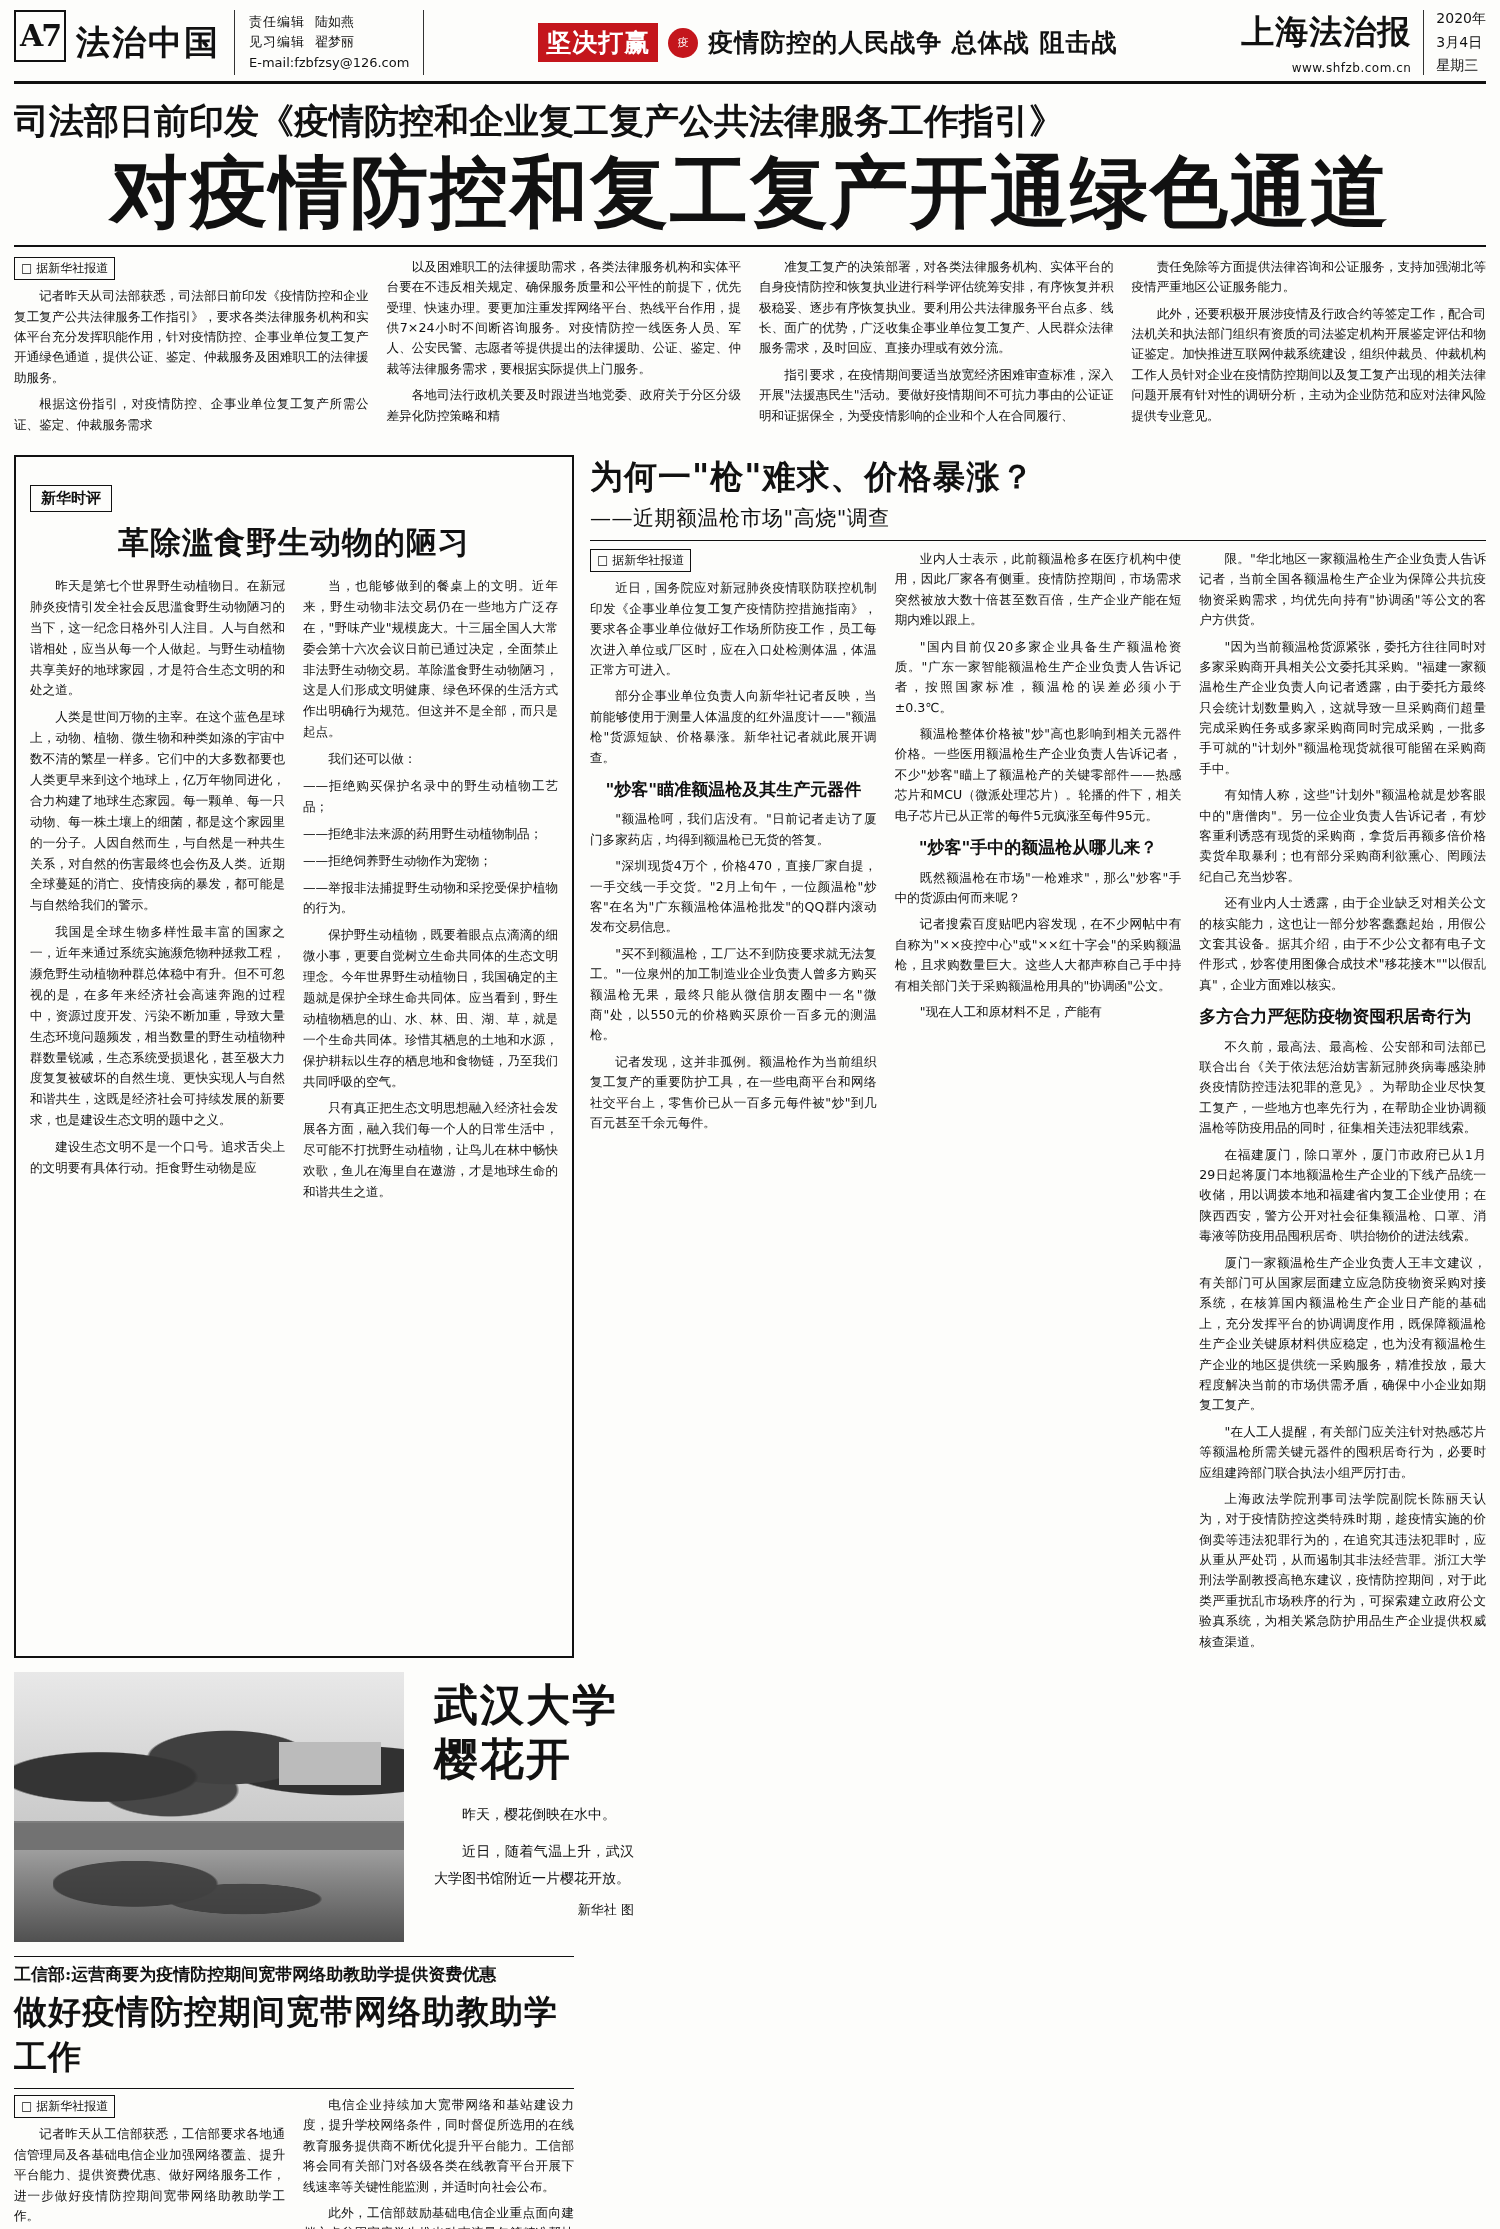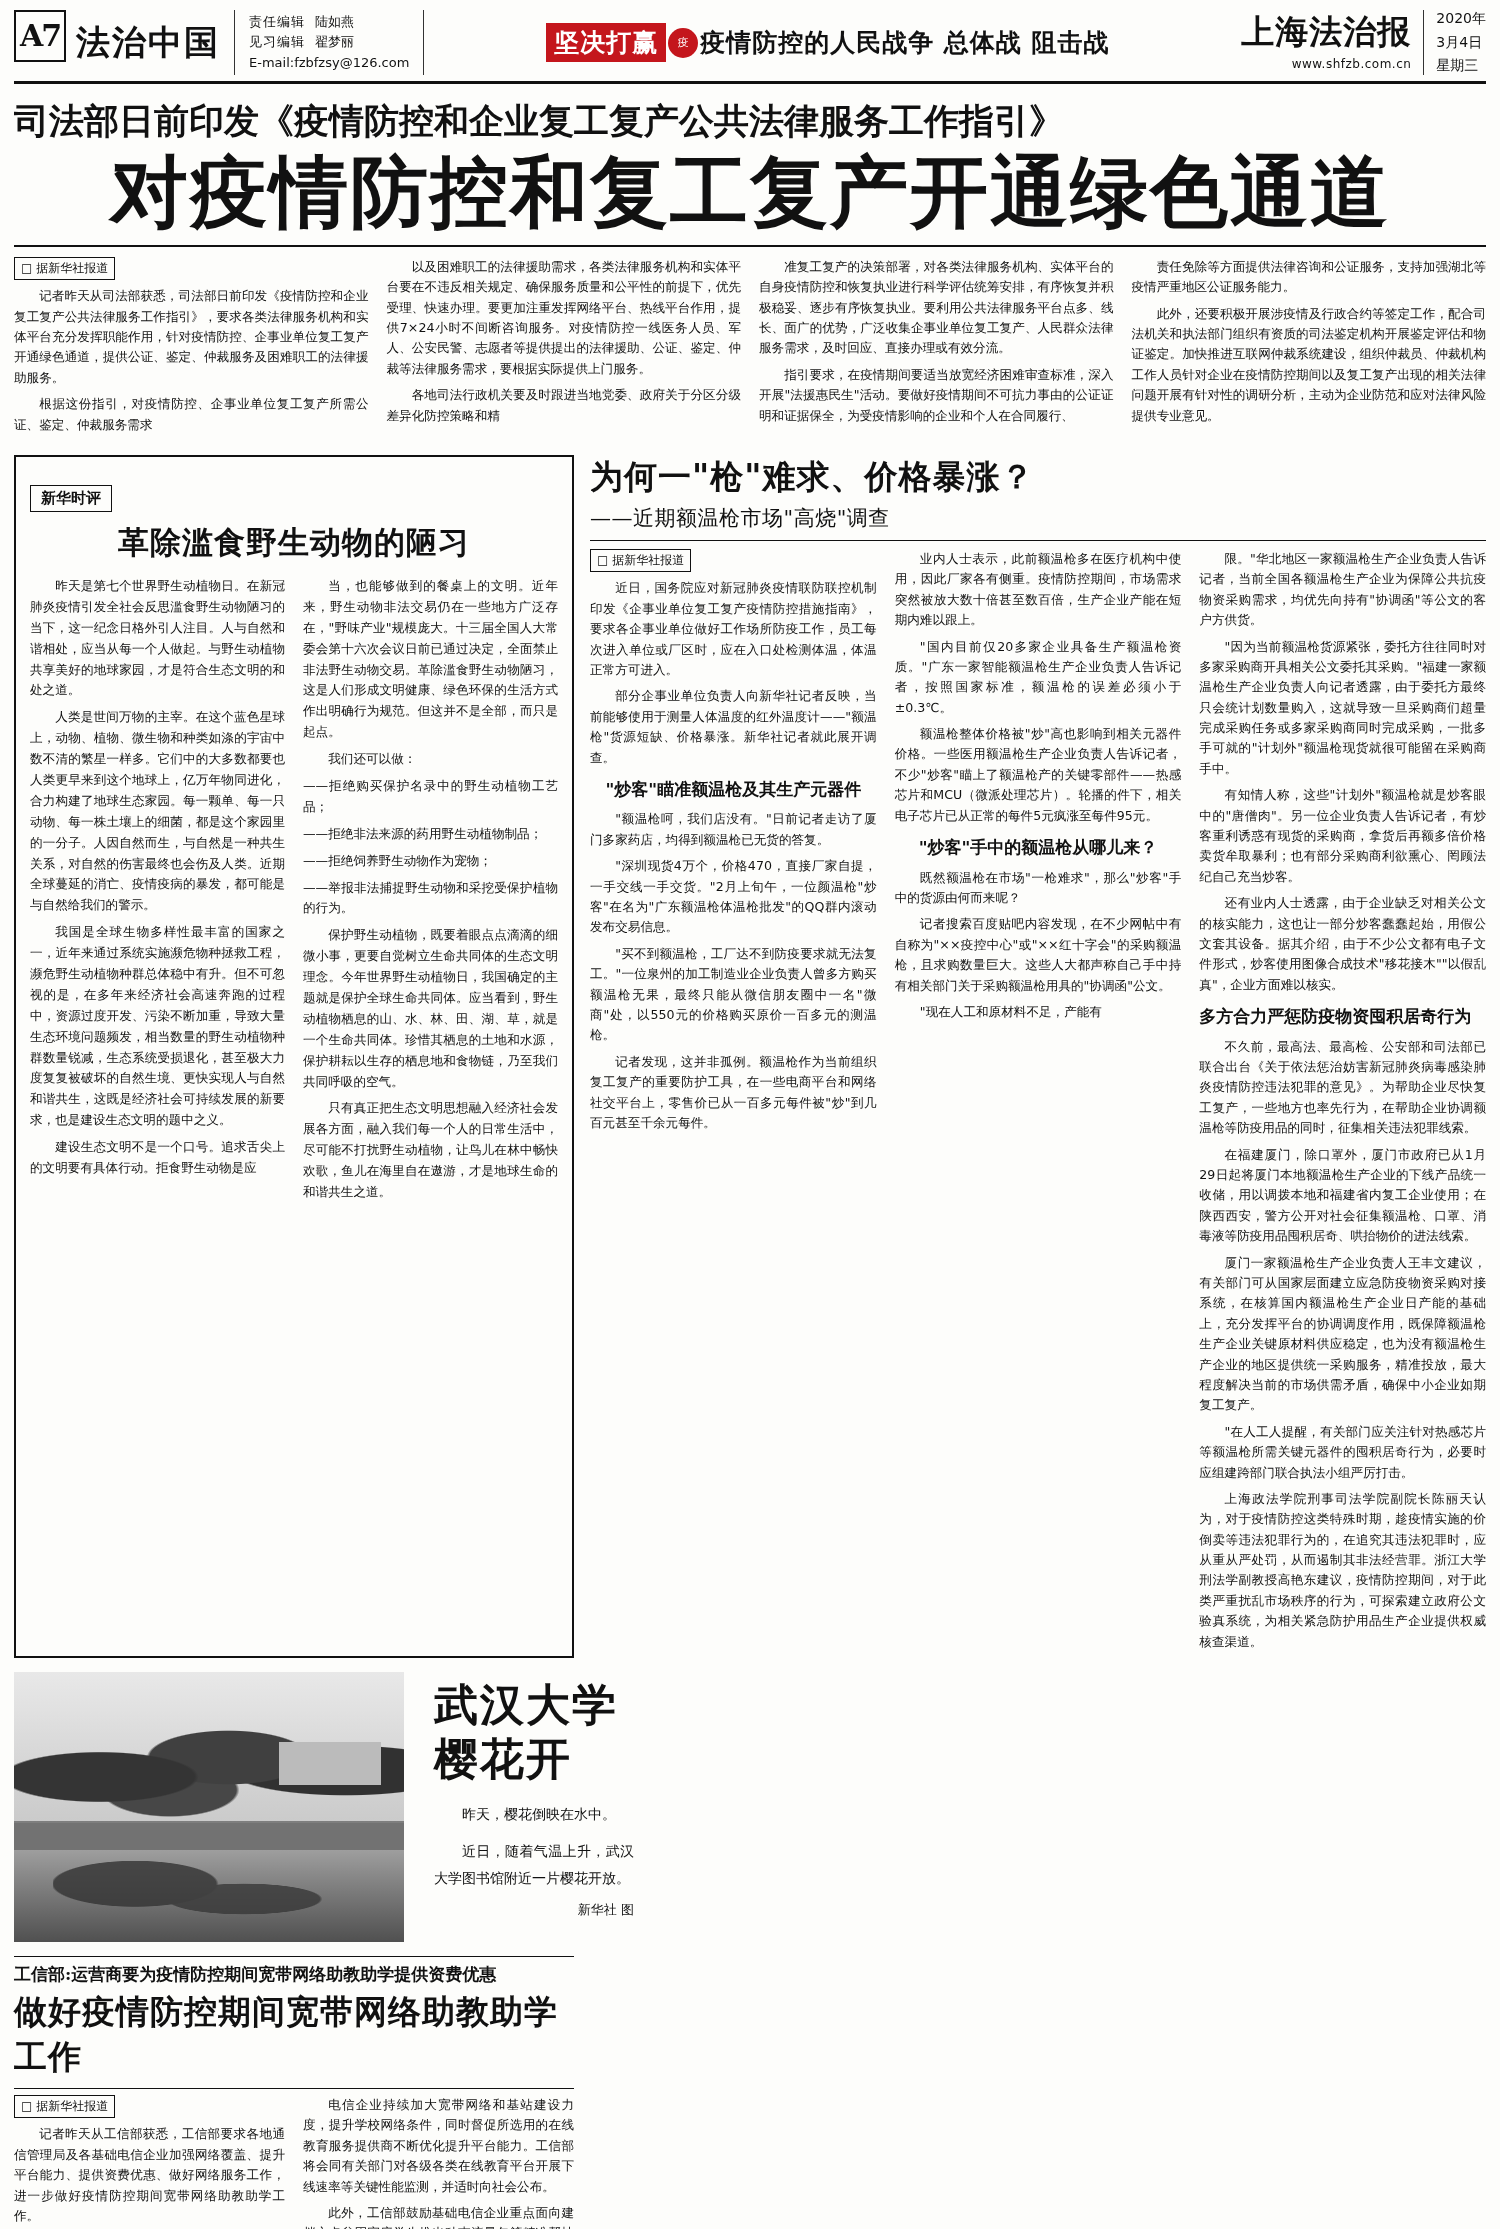--- a/index.html
+++ b/index.html
@@ -32,37 +32,37 @@
   .editor-block {
     border-left:1px solid #333; border-right:1px solid #333;
     padding:2px 14px; font-size:13px; line-height:1.55; display:flex;
     flex-direction:column; justify-content:center;
   }
   .editor-row { white-space:nowrap; }
   .editor-row .lab { letter-spacing:1px; }
   .editor-row .val { margin-left:10px; }
   .banner {
     flex:1; margin:0 12px; display:flex; align-items:center; justify-content:center;
-    gap:2px;
+    gap:10px;
   }
   .banner-red {
     background:#c4161c; color:#fff; font-size:25px; font-weight:bold;
     padding:3px 8px; letter-spacing:1px;
     font-family:"DejaVu Serif","Liberation Serif",serif;
   }
   .banner-seal {
     width:30px;height:30px;border-radius:50%;background:#c4161c;color:#fff;
     display:flex;align-items:center;justify-content:center;font-size:11px;
   }
   .banner-black {
     font-size:25px; font-weight:bold; letter-spacing:1px;
     font-family:"DejaVu Serif","Liberation Serif",serif;
   }
   .paper-title {
-    display:flex; flex-direction:column; align-items:flex-end; justify-content:flex-start;
+    display:flex; flex-direction:column; align-items:flex-end; justify-content:space-between;
     padding-left:10px;
   }
   .paper-name {
     font-size:33px; font-weight:bold; letter-spacing:1px;
     font-family:"DejaVu Serif","Liberation Serif",serif;
   }
   .paper-url { font-size:12px; letter-spacing:.5px; margin-top:2px;}
   .date-box {
     border-left:1px solid #333; margin-left:12px; padding-left:12px;
     font-size:14px; line-height:1.7; display:flex; flex-direction:column;

